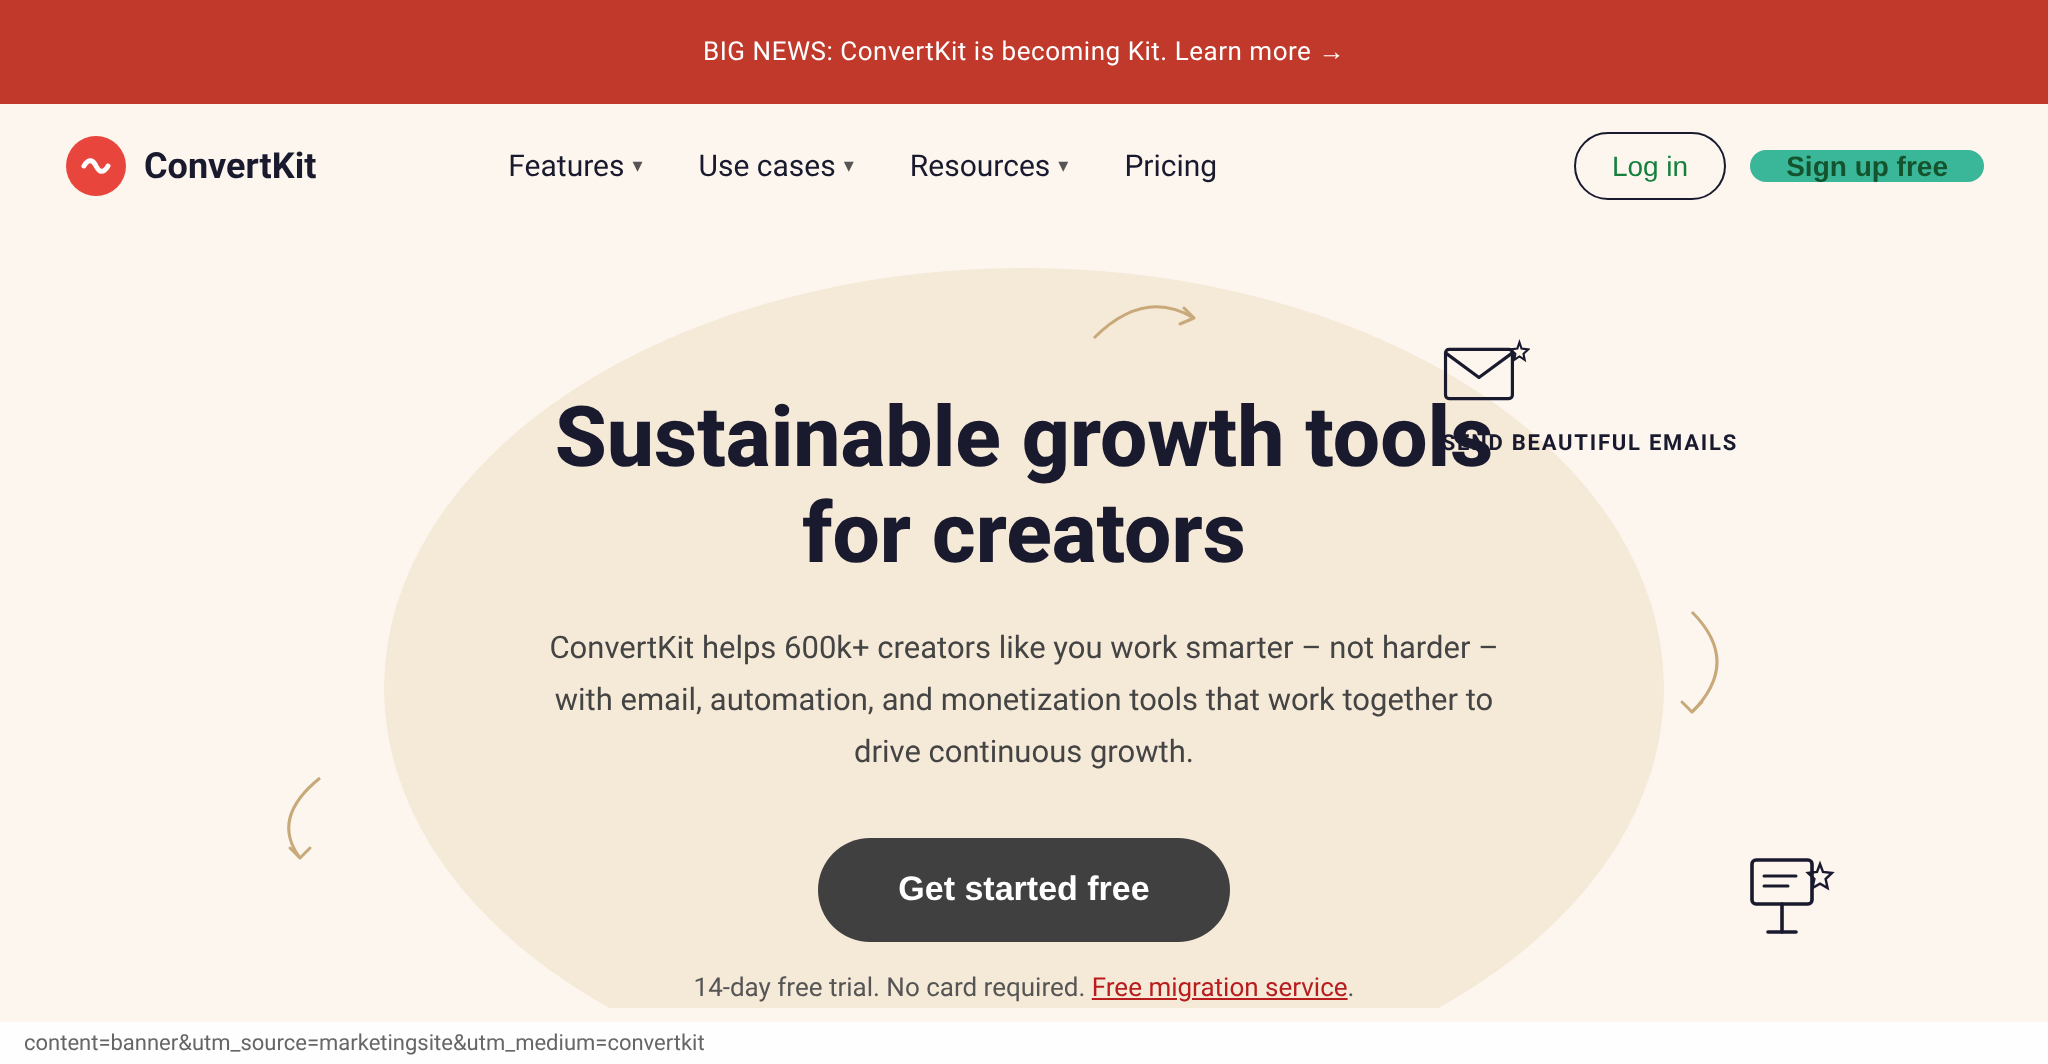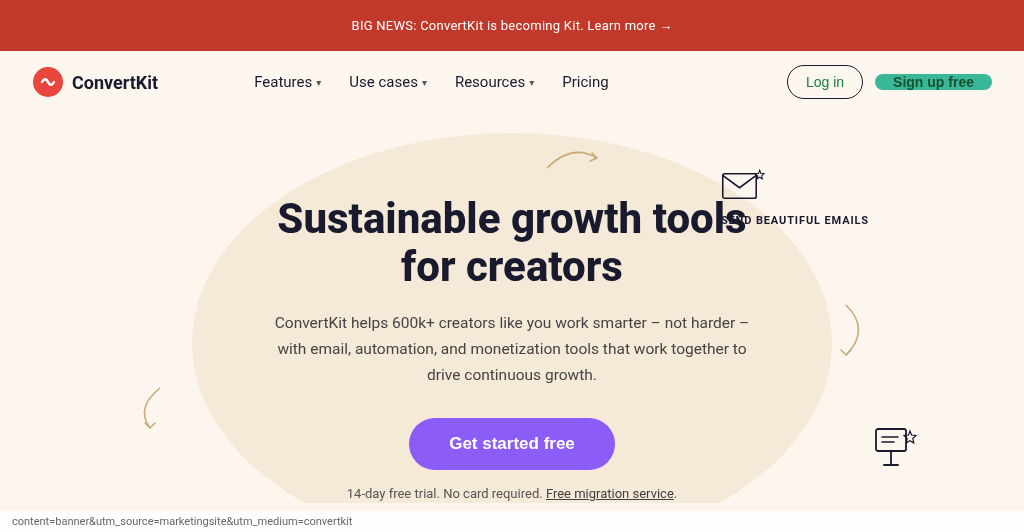--- a/index.html
+++ b/index.html
@@ -136,35 +136,35 @@
       color: #444;
       line-height: 1.65;
       margin-bottom: 30px;
       max-width: 480px;
       margin-left: auto;
       margin-right: auto;
     }
     .btn-cta {
       display: inline-block;
       padding: 16px 40px;
-      background: #8b5cf6;
+      background: #404040;
       color: white;
       border-radius: 30px;
       font-size: 17px;
       font-weight: 700;
       cursor: pointer;
       border: none;
       margin-bottom: 16px;
     }
     .hero-fine-print {
       font-size: 13px;
       color: #555;
     }
     .hero-fine-print a {
-      color: #404040;
+      color: #b91c1c;
     }
 
     
     .float-annotation {
       position: absolute;
       z-index: 3;
     }
     .float-annotation .label {
       font-size: 11px;
       font-weight: 700;

